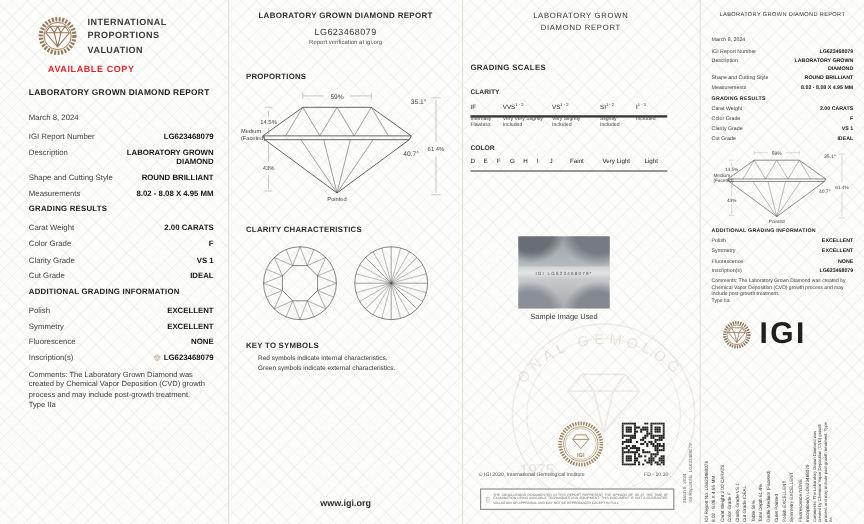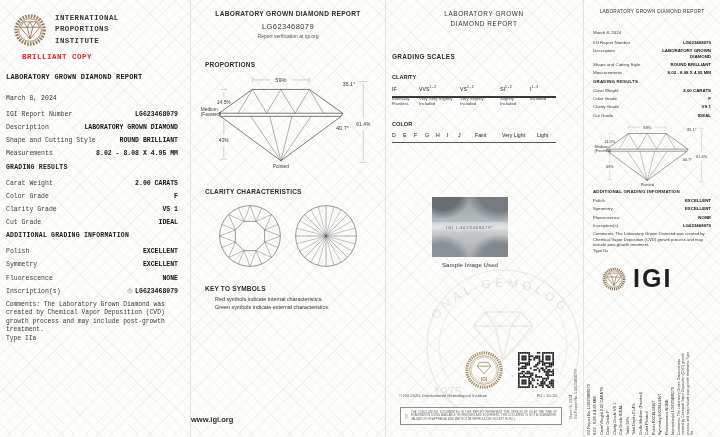--- a/index.html
+++ b/index.html
@@ -5,21 +5,21 @@
   html,body{margin:0;padding:0;background:#ffffff;}
   *{box-sizing:border-box;}
   .page{position:relative;width:720px;height:437px;overflow:hidden;
     font-family:"Liberation Sans",sans-serif;color:#2d2d2d;
     background:
       repeating-linear-gradient(45deg, rgba(190,185,172,0.12) 0 1px, transparent 1px 9px),
       repeating-linear-gradient(-45deg, rgba(190,185,172,0.12) 0 1px, transparent 1px 9px),
       #fcfcfb;}
   .fold{position:absolute;top:0;width:1px;height:437px;background:#e6e3dd;}
   .panel{position:absolute;top:0;height:437px;}
-  .p1{left:0;width:190px;padding:10px 12px 0 6px;font-family:Liberation Mono, monospace;}
+  .p1{left:0;width:190px;padding:10px 12px 0 24px;}
   .p2{left:191px;width:194px;}
   .p3{left:385px;width:198px;}
   .p4{left:584px;width:136px;padding:6px 9px 0 9px;}
   
   .logo-row{display:flex;align-items:center;gap:7px;margin:2px 0 0 6px;}
   .brandname{font-size:7.5px;font-weight:bold;letter-spacing:.4px;line-height:1.5;color:#3a3a3a;}
   .ecopy{font-size:7.5px;font-weight:bold;letter-spacing:.5px;margin:5px 0 0 16px;}
   .rpt-title{font-size:7px;font-weight:bold;letter-spacing:.2px;margin-top:12px;color:#1c1c1c;}
   .date{font-size:6.5px;margin-top:14px;color:#3a3a3a;}
   .rows{margin-top:9px;}
@@ -31,21 +31,21 @@
   .insc-ico{display:inline-block;vertical-align:-1px;margin-right:2px;}
   
   .p2-head{text-align:center;margin-top:10px;}
   .p2-title{font-size:6.6px;font-weight:bold;letter-spacing:.3px;}
   .p2-num{font-size:7.5px;margin-top:5px;letter-spacing:.4px;color:#333;}
   .p2-ver{font-size:5px;margin-top:2px;color:#555;}
   .p2-sect{font-size:6.5px;font-weight:bold;margin:22px 0 4px 14px;letter-spacing:.2px;}
   .profile{display:block;margin:2px auto 0;}
   .circles{display:flex;justify-content:center;gap:10px;margin-top:8px;}
   .keylines{margin:3px 0 0 24px;font-size:5.4px;line-height:1.5;color:#333;}
-  .website{position:absolute;bottom:13px;left:0;width:100%;font-size:7.5px;font-weight:bold;}
+  .website{position:absolute;bottom:13px;left:0;width:100%;text-align:center;font-size:7.5px;font-weight:bold;}
   
   .p3-title{position:absolute;top:9px;left:0;width:100%;text-align:center;font-size:6.4px;letter-spacing:.6px;line-height:1.6;color:#333;}
   .gs-title{position:absolute;top:53px;left:7px;font-size:6.5px;font-weight:bold;letter-spacing:.3px;}
   .cl-title{position:absolute;top:74px;left:7px;font-size:5.6px;font-weight:bold;}
   .cl-table{position:absolute;top:85px;left:7px;width:164px;display:flex;}
   .cl-col{font-size:5.2px;}
   .cl-col .gname{height:11px;color:#222;}
   .cl-col sup{font-size:3.4px;}
   .cl-col .gdesc{font-size:4.3px;line-height:1.25;color:#444;padding-right:5px;}
   .cl-line{position:absolute;top:96px;left:7px;width:164px;height:1.5px;background:#3a3a3a;}
@@ -99,24 +99,24 @@
       <svg width="36" height="36" viewBox="0 0 40 40">
         <circle cx="20" cy="20" r="15.5" fill="none" stroke="#97795a" stroke-width="4" stroke-dasharray="1.8,1.4"></circle>
         <circle cx="20" cy="20" r="12.6" fill="none" stroke="#97795a" stroke-width="0.9"></circle>
         <g stroke="#97795a" stroke-width="1" fill="none">
           <path d="M9,17 L31,17 M13,11 L27,11 M9,17 L13,11 M31,17 L27,11 M9,17 L20,30 L31,17 M13,11 L17,17 M27,11 L23,17 M20,11 L17,17 M20,11 L23,17 M17,17 L20,30 M23,17 L20,30"></path>
         </g>
       </svg>
       <div class="brandname">
         <div>INTERNATIONAL</div>
         <div>PROPORTIONS</div>
-        <div>INSTITUTE</div>
+        <div>VALUATION</div>
       </div>
     </div>
-    <div class="ecopy" style="color:#e02528">BRILLIANT COPY</div>
+    <div class="ecopy" style="color:#e02528">AVAILABLE COPY</div>
     <div class="rpt-title">LABORATORY GROWN DIAMOND REPORT</div>
     <div class="date">March 8, 2024</div>
 
     <div class="rows">
       <div class="row">
           <span class="lab">IGI Report Number</span>
           <span class="val">LG623468079</span>
         </div>
       <div class="row">
           <span class="lab">Description</span>

